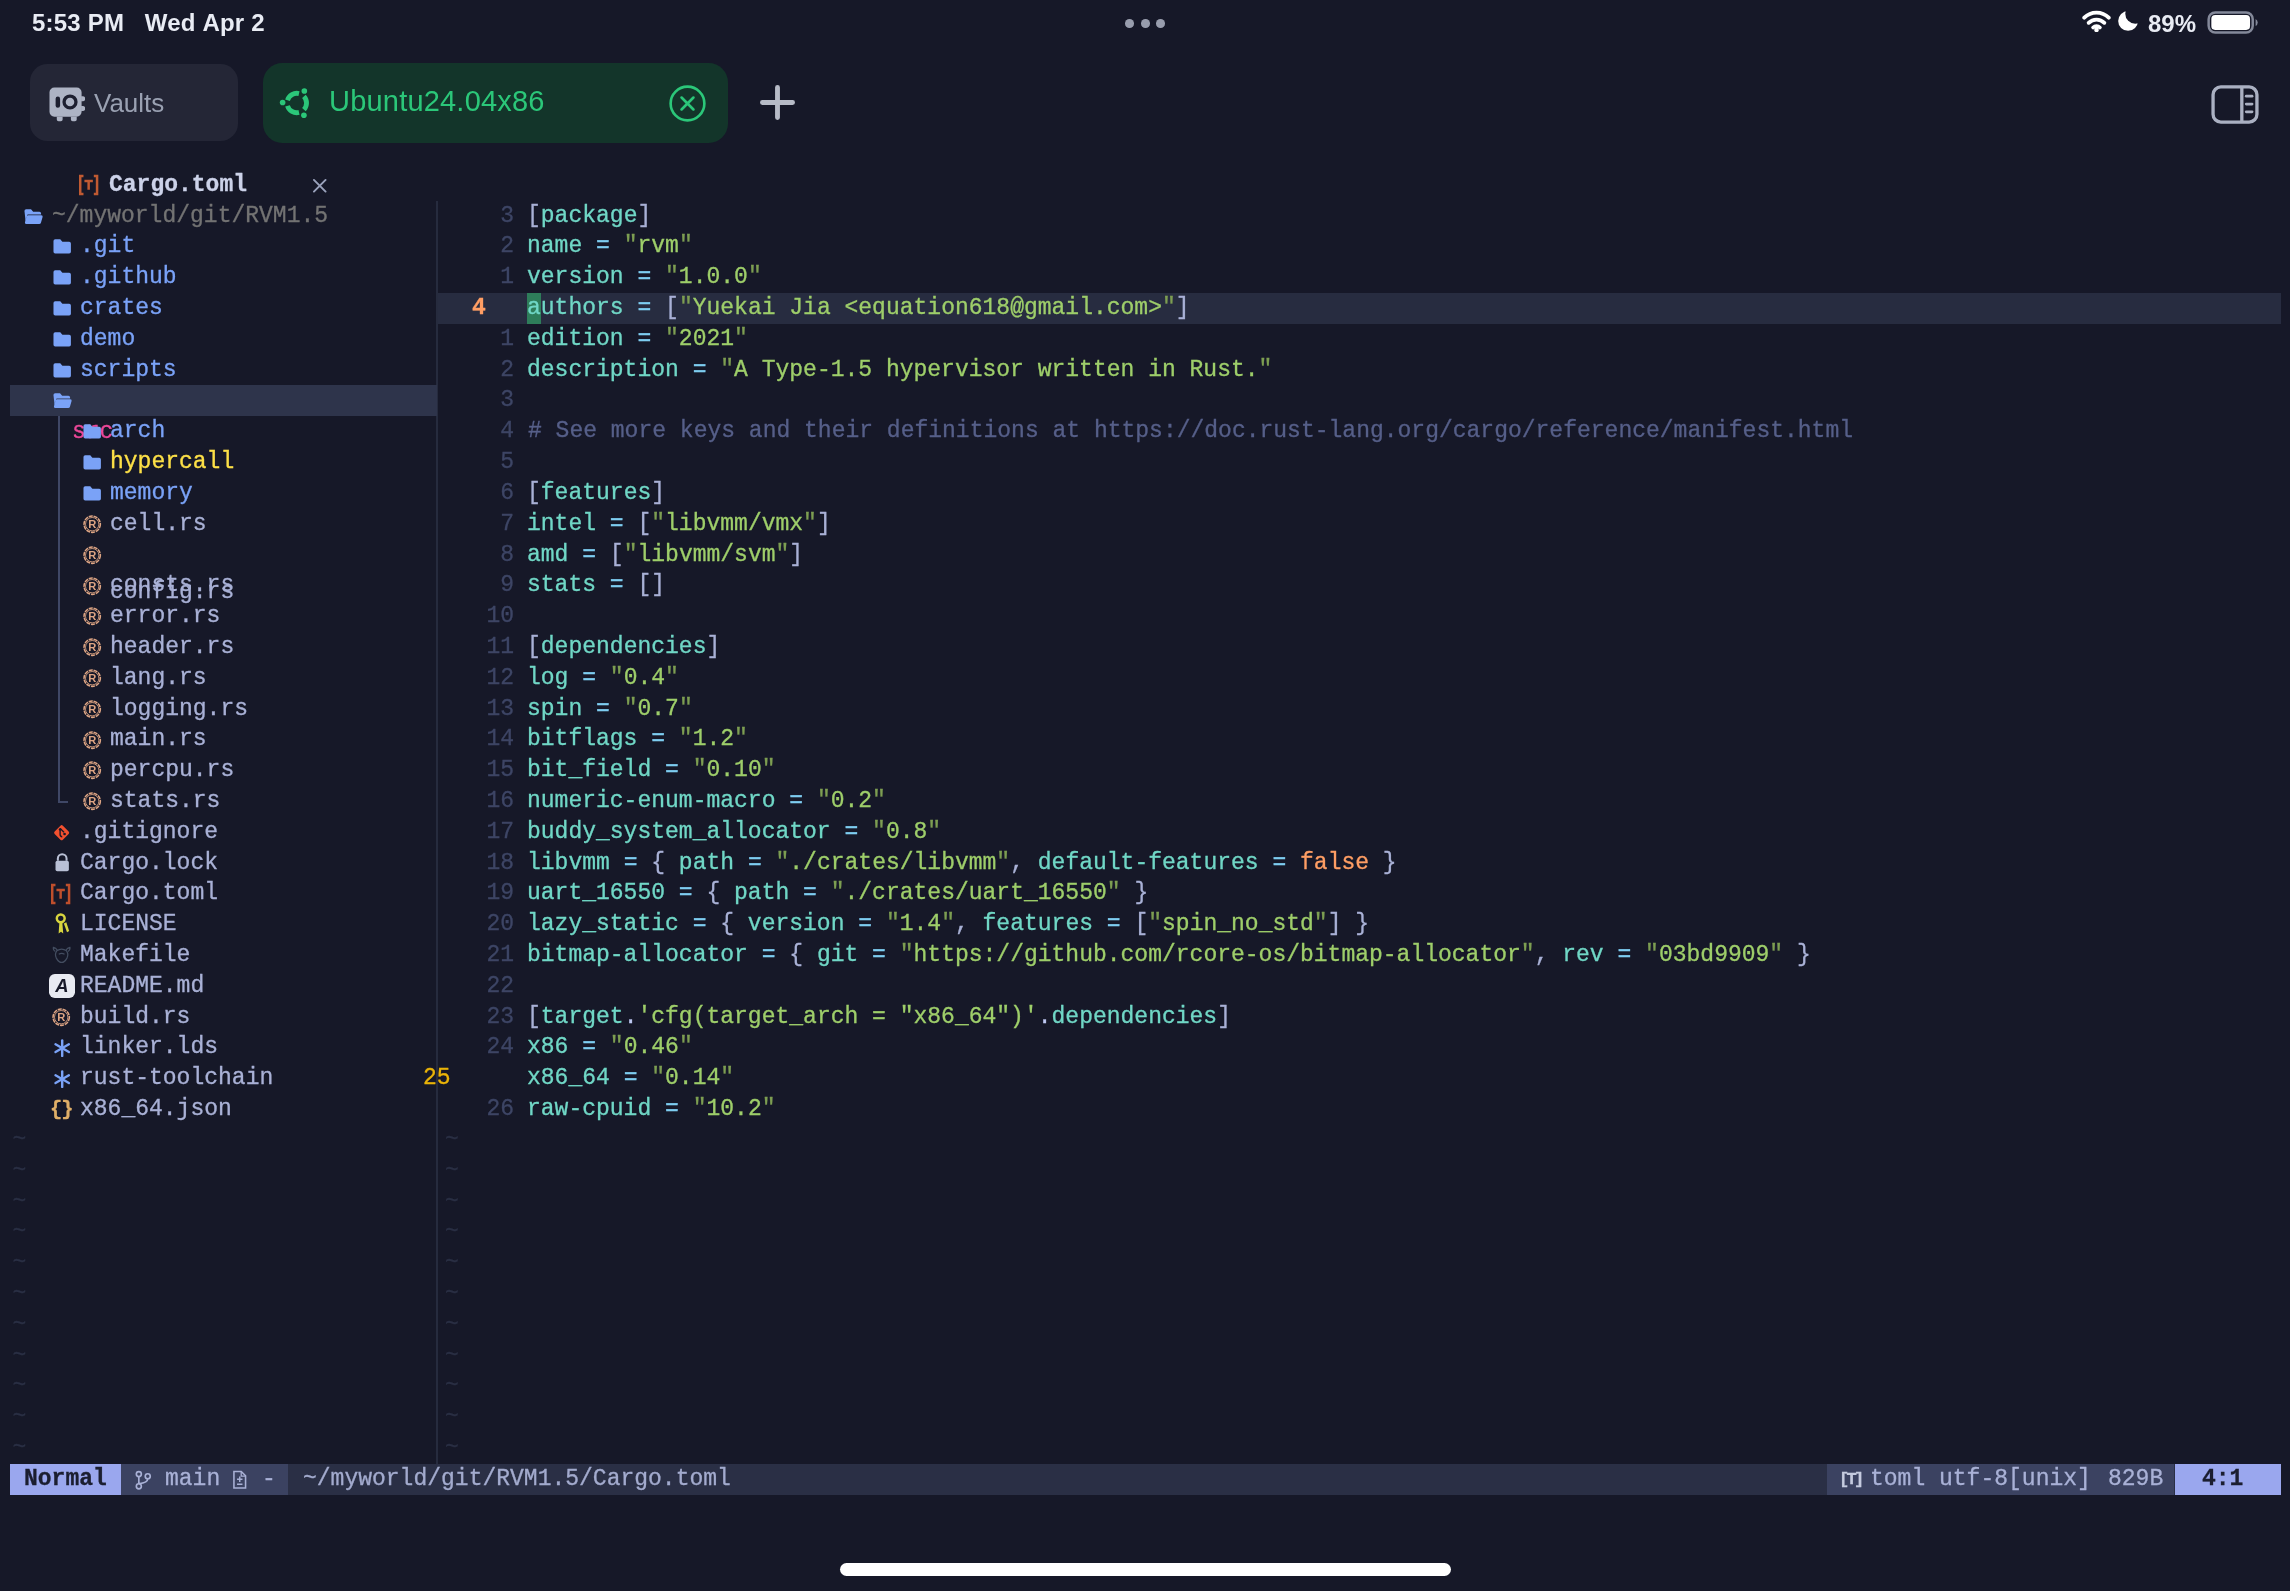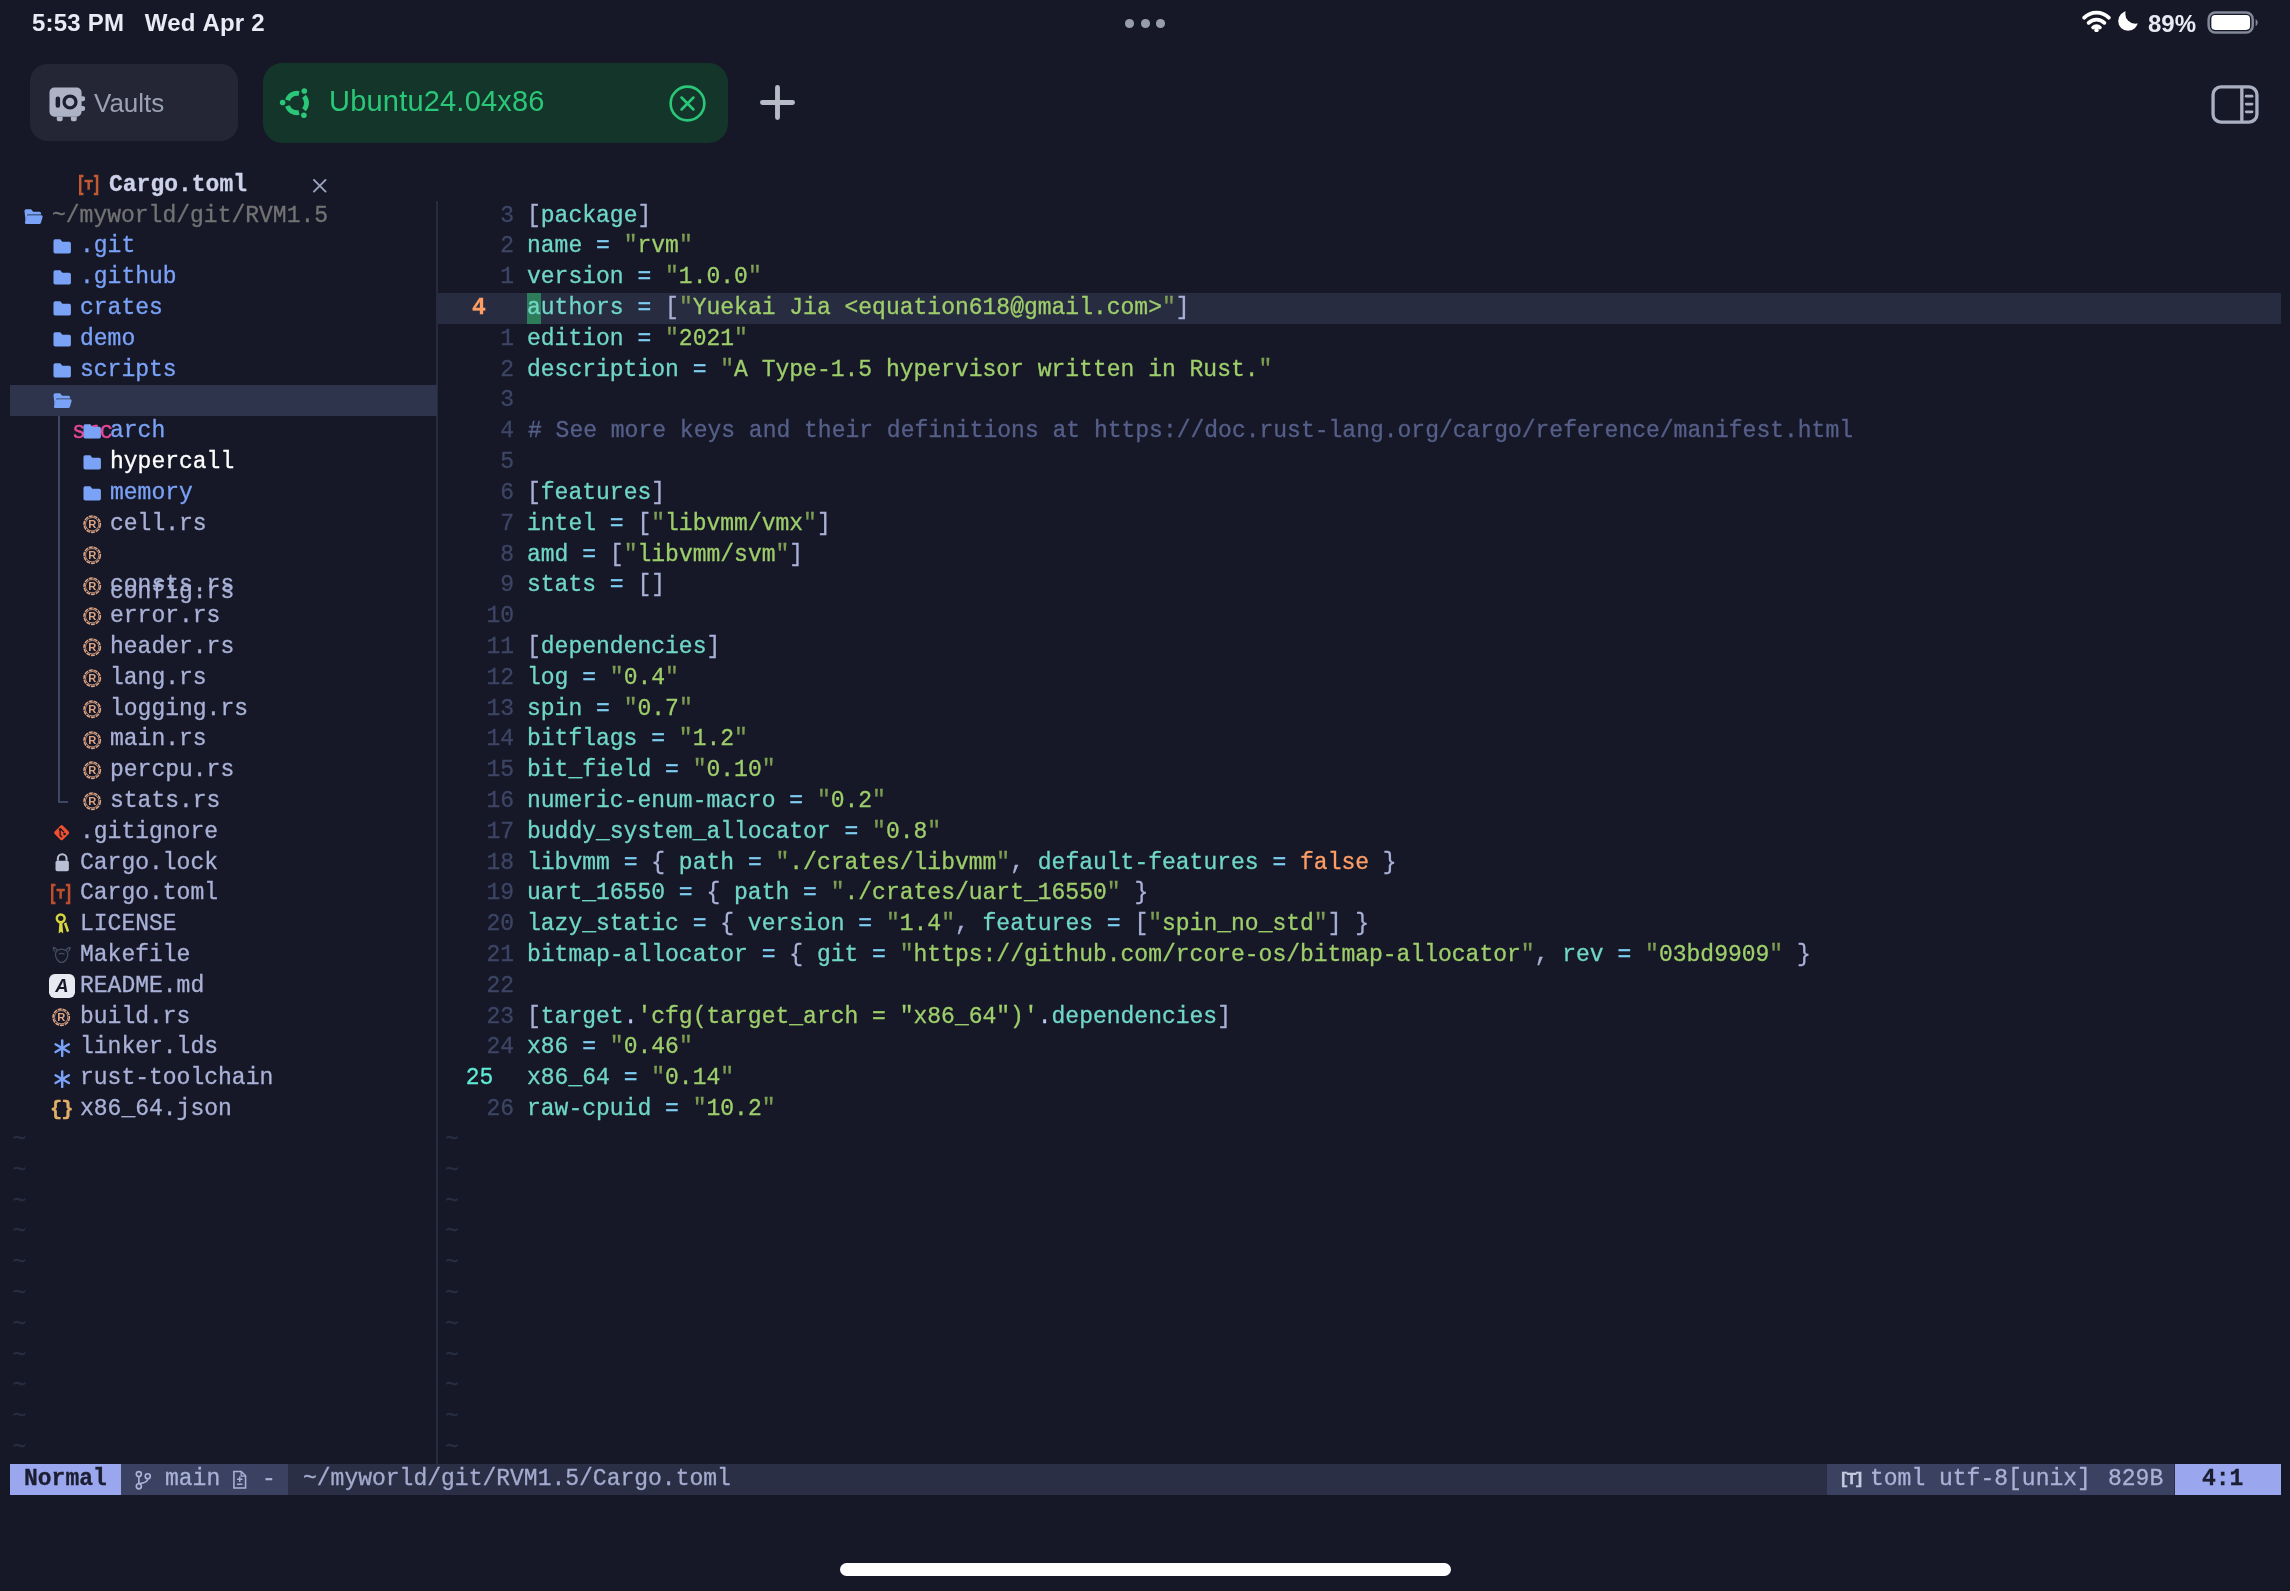--- a/index.html
+++ b/index.html
@@ -122,21 +122,21 @@
 <div class="ab" style="left:58px;top:755px;width:1.6px;height:31px;background:#3f4766"></div>
 <div class="ab" style="left:58px;top:786px;width:1.6px;height:15.4px;background:#3f4766"></div>
 <div class="ab" style="left:58px;top:801px;width:9.7px;height:1.6px;background:#3f4766"></div>
 <svg class="ab" style="left:82px;top:422px" width="20.4" height="18.4" viewBox="0 0 21 19">
 <path d="M1.5 4.2 a1.8 1.8 0 0 1 1.8-1.8 h5.2 l2.2 2.4 h7 a1.8 1.8 0 0 1 1.8 1.8 v8.6 a1.8 1.8 0 0 1 -1.8 1.8 h-14.4 a1.8 1.8 0 0 1 -1.8 -1.8 z" fill="#7aa2f7"></path>
   </svg>
 <div class="trow" style="left:110px;top:416px;color:#7aa2f7;">arch</div>
 <svg class="ab" style="left:82px;top:453px" width="20.4" height="18.4" viewBox="0 0 21 19">
 <path d="M1.5 4.2 a1.8 1.8 0 0 1 1.8-1.8 h5.2 l2.2 2.4 h7 a1.8 1.8 0 0 1 1.8 1.8 v8.6 a1.8 1.8 0 0 1 -1.8 1.8 h-14.4 a1.8 1.8 0 0 1 -1.8 -1.8 z" fill="#7aa2f7"></path>
   </svg>
-<div class="trow" style="left:110px;top:447px;color:#ffffff;">hypercall</div>
+<div class="trow" style="left:110px;top:447px;color:#fde047;">hypercall</div>
 <svg class="ab" style="left:82px;top:484px" width="20.4" height="18.4" viewBox="0 0 21 19">
 <path d="M1.5 4.2 a1.8 1.8 0 0 1 1.8-1.8 h5.2 l2.2 2.4 h7 a1.8 1.8 0 0 1 1.8 1.8 v8.6 a1.8 1.8 0 0 1 -1.8 1.8 h-14.4 a1.8 1.8 0 0 1 -1.8 -1.8 z" fill="#7aa2f7"></path>
   </svg>
 <div class="trow" style="left:110px;top:478px;color:#7aa2f7;">memory</div>
 <svg class="ab" style="left:82px;top:514px" width="20.4" height="20.4" viewBox="0 0 21 21">
 <circle cx="10.5" cy="10.5" r="8.4" fill="none" stroke="#dea584" stroke-width="1.6" stroke-dasharray="4.2 0.9"></circle>
 <circle cx="10.5" cy="10.5" r="6.9" fill="none" stroke="#dea584" stroke-width="0.9"></circle>
 <text x="10.5" y="14.6" font-family="Liberation Sans" font-size="11.5" font-weight="bold" fill="#dea584" text-anchor="middle">R</text>
   </svg>
 <div class="trow" style="left:110px;top:509px;color:#a9b1d6;">cell.rs</div>
@@ -314,21 +314,21 @@
 <div class="trow" style="left:527px;top:878px"><span style="color:#70d7c6">uart_16550</span><span style="color:#7ecdf2"> = </span><span style="color:#a9b1d6">{ </span><span style="color:#70d7c6">path</span><span style="color:#7ecdf2"> = </span><span style="color:#7d9e52">"</span><span style="color:#9ece6a">./crates/uart_16550</span><span style="color:#7d9e52">"</span><span style="color:#a9b1d6"> }</span></div>
 <div class="trow" style="left:445px;top:909px;width:69px;text-align:right;color:#3d4565">20</div>
 <div class="trow" style="left:527px;top:909px"><span style="color:#70d7c6">lazy_static</span><span style="color:#7ecdf2"> = </span><span style="color:#a9b1d6">{ </span><span style="color:#70d7c6">version</span><span style="color:#7ecdf2"> = </span><span style="color:#7d9e52">"</span><span style="color:#9ece6a">1.4</span><span style="color:#7d9e52">"</span><span style="color:#a9b1d6">, </span><span style="color:#70d7c6">features</span><span style="color:#7ecdf2"> = </span><span style="color:#a9b1d6">[</span><span style="color:#7d9e52">"</span><span style="color:#9ece6a">spin_no_std</span><span style="color:#7d9e52">"</span><span style="color:#a9b1d6">] }</span></div>
 <div class="trow" style="left:445px;top:940px;width:69px;text-align:right;color:#3d4565">21</div>
 <div class="trow" style="left:527px;top:940px"><span style="color:#70d7c6">bitmap-allocator</span><span style="color:#7ecdf2"> = </span><span style="color:#a9b1d6">{ </span><span style="color:#70d7c6">git</span><span style="color:#7ecdf2"> = </span><span style="color:#7d9e52">"</span><span style="color:#9ece6a">https://github.com/rcore-os/bitmap-allocator</span><span style="color:#7d9e52">"</span><span style="color:#a9b1d6">, </span><span style="color:#70d7c6">rev</span><span style="color:#7ecdf2"> = </span><span style="color:#7d9e52">"</span><span style="color:#9ece6a">03bd9909</span><span style="color:#7d9e52">"</span><span style="color:#a9b1d6"> }</span></div>
 <div class="trow" style="left:445px;top:971px;width:69px;text-align:right;color:#3d4565">22</div>
 <div class="trow" style="left:445px;top:1002px;width:69px;text-align:right;color:#3d4565">23</div>
 <div class="trow" style="left:527px;top:1002px"><span style="color:#a9b1d6">[</span><span style="color:#70d7c6">target</span><span style="color:#c0caf5">.</span><span style="color:#9ece6a">'cfg(target_arch = "x86_64")'</span><span style="color:#c0caf5">.</span><span style="color:#70d7c6">dependencies</span><span style="color:#a9b1d6">]</span></div>
 <div class="trow" style="left:445px;top:1032px;width:69px;text-align:right;color:#3d4565">24</div>
 <div class="trow" style="left:527px;top:1032px"><span style="color:#70d7c6">x86</span><span style="color:#7ecdf2"> = </span><span style="color:#7d9e52">"</span><span style="color:#9ece6a">0.46</span><span style="color:#7d9e52">"</span></div>
-<div class="trow" style="left:445px;top:1063px;width:69px;text-align:center;color:#5eead4">25</div>
+<div class="trow" style="left:423px;top:1063px;width:69px;text-align:left;color:#eab308">25</div>
 <div class="trow" style="left:527px;top:1063px"><span style="color:#70d7c6">x86_64</span><span style="color:#7ecdf2"> = </span><span style="color:#7d9e52">"</span><span style="color:#9ece6a">0.14</span><span style="color:#7d9e52">"</span></div>
 <div class="trow" style="left:445px;top:1094px;width:69px;text-align:right;color:#3d4565">26</div>
 <div class="trow" style="left:527px;top:1094px"><span style="color:#70d7c6">raw-cpuid</span><span style="color:#7ecdf2"> = </span><span style="color:#7d9e52">"</span><span style="color:#9ece6a">10.2</span><span style="color:#7d9e52">"</span></div>
 <div class="trow" style="left:445px;top:1125px;color:#2a2f44">~</div>
 <div class="trow" style="left:445px;top:1156px;color:#2a2f44">~</div>
 <div class="trow" style="left:445px;top:1187px;color:#2a2f44">~</div>
 <div class="trow" style="left:445px;top:1217px;color:#2a2f44">~</div>
 <div class="trow" style="left:445px;top:1248px;color:#2a2f44">~</div>
 <div class="trow" style="left:445px;top:1279px;color:#2a2f44">~</div>
 <div class="trow" style="left:445px;top:1310px;color:#2a2f44">~</div>

